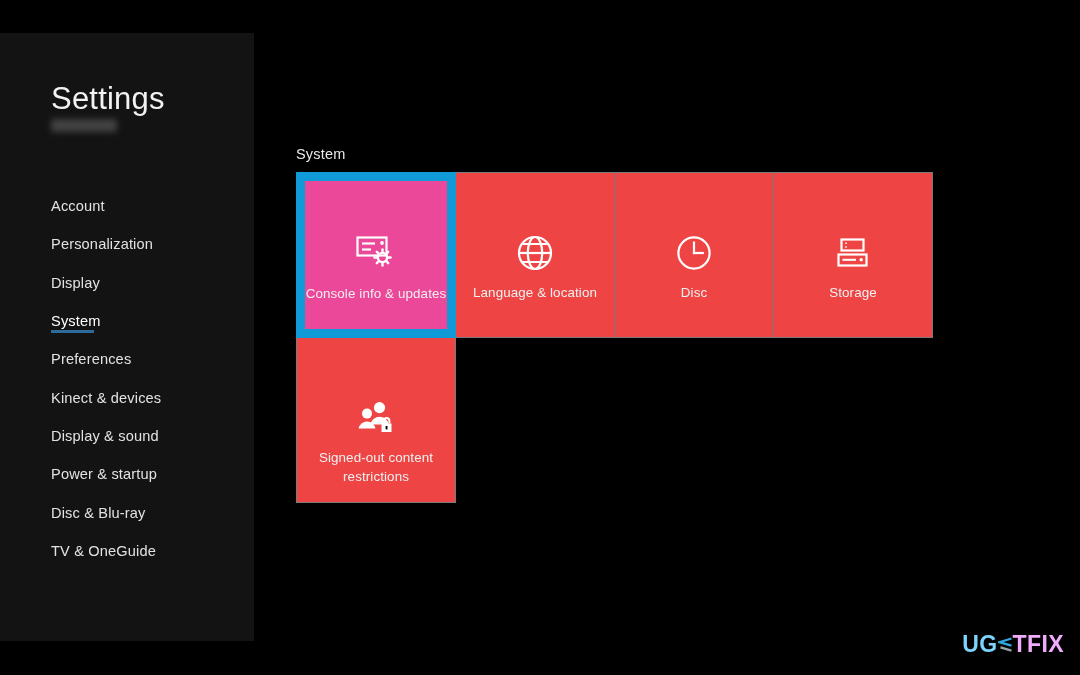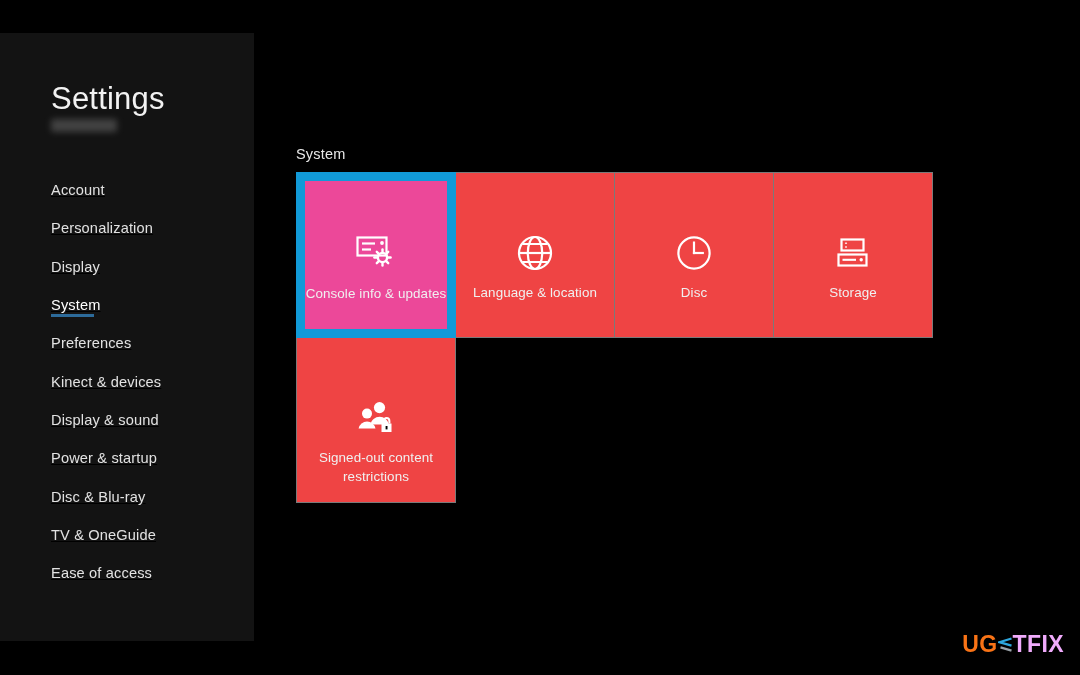--- a/index.html
+++ b/index.html
@@ -34,24 +34,23 @@
     position:absolute;
     left:51px; top:86px;
     width:66px; height:13px;
     background:#4a4a4a;
     filter:blur(3.2px);
     opacity:.85;
     border-radius:2px;
   }
   #nav-list {
     position:absolute;
-    left:0; top:138px;
+    left:0; top:154px;
     width:276px;
     list-style:none;
-    text-decoration:underline;
   }
   .nav-item {
     position:relative;
     height:38.3px;
     padding-left:51px;
     display:flex;
     align-items:center;
   }
   .nav-label {
     font-size:14.6px;
@@ -128,21 +127,21 @@
 
   
   #watermark {
     position:absolute;
     right:16px; bottom:17px;
     display:flex; align-items:center;
     font-size:23px;
     font-weight:700;
     letter-spacing:.4px;
   }
-  #wm-ug { color:#f97316; }
+  #wm-ug { color:#7dd3fc; }
   #wm-e  { position:relative; width:15px; height:23px; display:inline-block; }
   #wm-tfix { color:#f0abfc; }
 </style>
 </head>
 <body>
 
 <div id="screen">
 
   <div id="sidebar">
 
@@ -186,23 +185,20 @@
       </li>
 
       <li class="nav-item">
         <span class="nav-label">Disc &amp; Blu-ray</span>
       </li>
 
       <li class="nav-item">
         <span class="nav-label">TV &amp; OneGuide</span>
       </li>
 
-      <li class="nav-item">
-        <span class="nav-label">Ease of access</span>
-      </li>
 
     </ul>
   </div>
 
   <div id="main">
 
     <div id="section-header">System</div>
 
     <div id="tile-grid">
 

